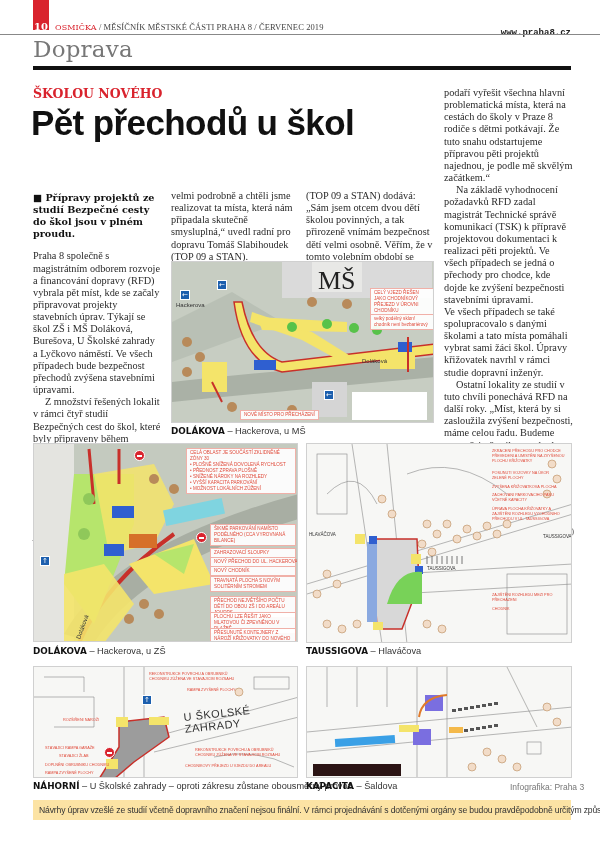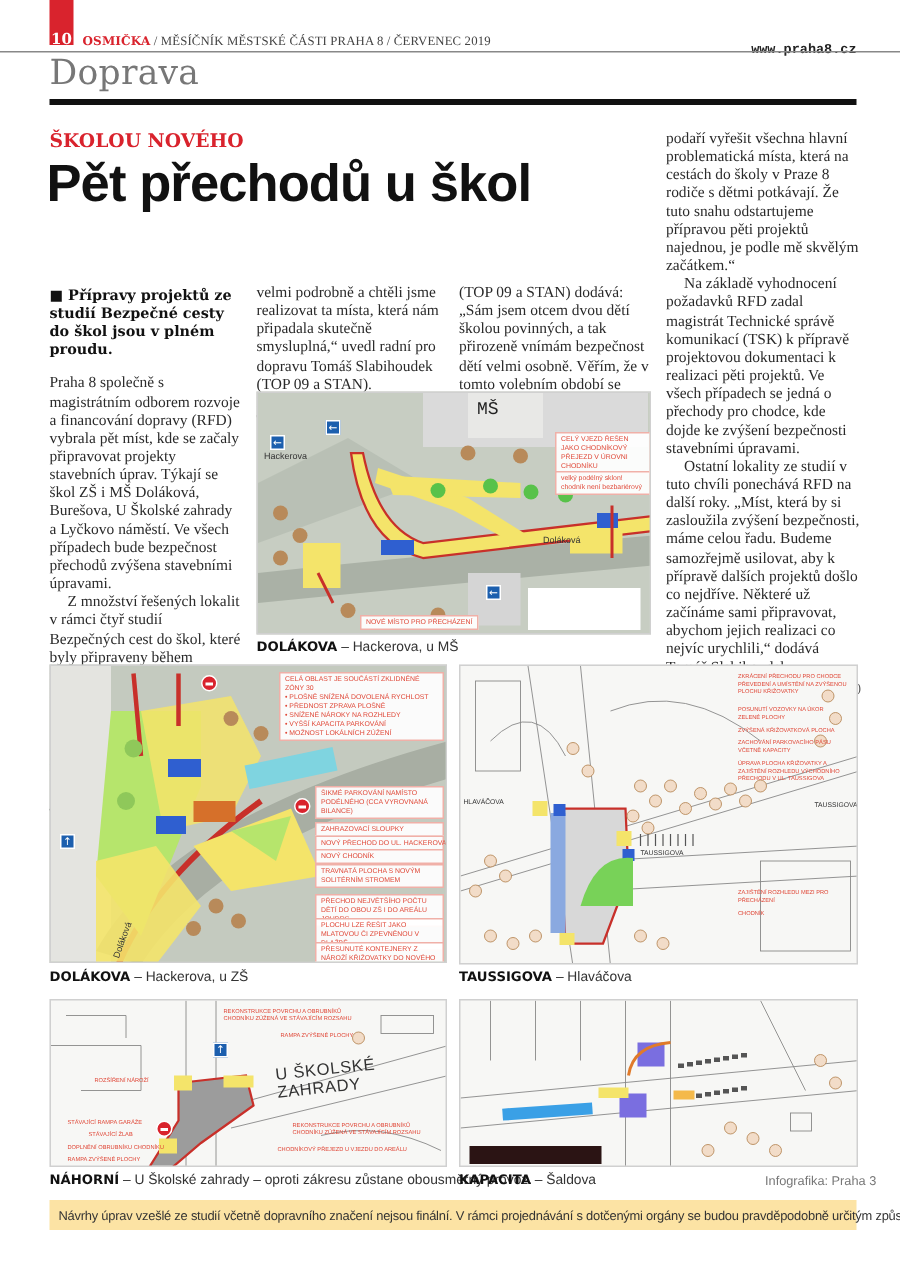--- a/index.html
+++ b/index.html
@@ -3,21 +3,21 @@
 <meta charset="utf-8">
 <style>
   * { margin:0; padding:0; box-sizing:border-box; }
   html, body { width:600px; height:849px; background:#ffffff; overflow:hidden; }
   body { position:relative; font-family:"DejaVu Serif", serif; color:#222; }
 
   .page-tab { position:absolute; left:33px; top:0; width:16px; height:30px; background:#d9232d; }
   .header { position:absolute; left:33px; top:20px; width:538px; height:14px; display:flex; align-items:flex-end; }
   .page-num { position:absolute; left:0; top:0; width:16px; height:14px; color:#fff; font-family:"DejaVu Serif", serif; font-weight:bold; font-size:10px; text-align:center; line-height:14px; }
   .header-text { position:absolute; left:22px; top:2px; font-size:8.5px; color:#444; white-space:nowrap; font-family:"Liberation Serif", serif; letter-spacing:0.1px; }
-  .header-brand { color:#d9232d; font-weight:bold; font-family:"DejaVu Serif", serif; font-size:8px; }
+  .header-brand { color:#d9232d; font-weight:normal; font-family:"DejaVu Serif", serif; font-size:8px; }
   .header-url { position:absolute; right:0; top:8px; font-size:9px; font-weight:bold; color:#222; font-family:Liberation Mono, monospace; }
   .header-rule { position:absolute; left:0; top:34px; width:600px; height:1px; background:#888; }
 
   .section-title { position:absolute; left:33px; top:36px; font-family:"DejaVu Serif", serif; font-size:23px; color:#777; font-weight:normal; letter-spacing:0.2px; }
   .section-rule { position:absolute; left:33px; top:66px; width:538px; height:4px; background:#111; }
 
   .kicker { position:absolute; left:33px; top:86px; color:#d9232d; font-weight:bold; font-size:12.5px; font-family:"DejaVu Serif", serif; }
   .headline { position:absolute; left:31px; top:104px; width:410px; font-family:Liberation Sans, sans-serif; font-weight:bold; font-size:35px; line-height:38px; color:#111; letter-spacing:-0.6px; }
 
   .col { position:absolute; font-family:"Liberation Serif", serif; font-size:10.3px; line-height:12.15px; color:#2a2a2a; }
@@ -32,21 +32,21 @@
 
   .figure { position:absolute; background:#d9dfd6; overflow:hidden; border:1px solid #d0d0d0; }
   .figure.plan { background:#f7f7f5; }
   .caption { position:absolute; font-family:"Liberation Sans", sans-serif; font-size:9.2px; color:#333; white-space:nowrap; }
   .caption b { font-family:"DejaVu Sans", sans-serif; font-weight:bold; font-size:8.8px; color:#111; }
   .credit { position:absolute; font-family:"Liberation Sans", sans-serif; font-size:8.5px; color:#777; }
 
   .note { position:absolute; left:33px; top:800px; width:538px; height:20px; background:#fce3a4; font-family:"Liberation Sans", sans-serif; font-size:8.6px; color:#333; display:flex; align-items:center; padding-left:6px; white-space:nowrap; letter-spacing:-0.15px; }
 
   .lbl { position:absolute; background:rgba(255,255,255,0.93); color:#e04a3a; font-family:"Liberation Sans", sans-serif; font-size:4.6px; line-height:6px; padding:1px 3px; border:1px solid #f0b0a8; text-transform:uppercase; white-space:nowrap; }
-  .ms { position:absolute; font-family:Liberation Mono, monospace; font-size:12px; color:#222; }
+  .ms { position:absolute; font-family:Liberation Serif, serif; font-size:26px; color:#222; }
   .street { position:absolute; font-family:"Liberation Sans", sans-serif; color:#333; font-size:6px; }
   .bigstreet { position:absolute; font-family:"Liberation Sans", sans-serif; font-size:11px; color:#333; letter-spacing:0.5px; transform:rotate(-6deg); }
   .sign { position:absolute; width:10px; height:10px; background:#1c5fae; border:1px solid #fff; color:#fff; font-size:7px; line-height:8px; text-align:center; font-family:"DejaVu Sans", sans-serif; }
   .nosign { position:absolute; width:11px; height:11px; border-radius:50%; background:#d9232d; border:1px solid #fff; }
   .nosign::after { content:""; position:absolute; left:2px; top:4px; width:5px; height:2px; background:#fff; }
   .black-box { position:absolute; background:#2b1414; }
 </style>
 </head>
 <body>
 
@@ -74,20 +74,21 @@
 </div>
 <div class="col col2">
   <p>velmi podrobně a chtěli jsme realizovat ta místa, která nám připadala skutečně smysluplná,“ uvedl radní pro dopravu Tomáš Slabihoudek (TOP 09 a STAN). Místostarosta Tomáš Tatranský</p>
 </div>
 <div class="col col3">
   <p>(TOP 09 a STAN) dodává: „Sám jsem otcem dvou dětí školou povinných, a tak přirozeně vnímám bezpečnost dětí velmi osobně. Věřím, že v tomto volebním období se nám společně</p>
 </div>
 <div class="col col4">
   <p>podaří vyřešit všechna hlavní problematická místa, která na cestách do školy v Praze 8 rodiče s dětmi potkávají. Že tuto snahu odstartujeme přípravou pěti projektů najednou, je podle mě skvělým začátkem.“</p>
   <p class="indent">Na základě vyhodnocení požadavků RFD zadal magistrát Technické správě komunikací (TSK) k přípravě projektovou dokumentaci k realizaci pěti projektů. Ve všech případech se jedná o přechody pro chodce, kde dojde ke zvýšení bezpečnosti stavebními úpravami.</p>
+  <p>Ve všech případech se také spolupracovalo s danými školami a tato místa pomáhali vybrat sami žáci škol. Úpravy křižovatek navrhl v rámci studie dopravní inženýr.</p>
   <p class="indent">Ostatní lokality ze studií v tuto chvíli ponechává RFD na další roky. „Míst, která by si zasloužila zvýšení bezpečnosti, máme celou řadu. Budeme samozřejmě usilovat, aby k přípravě dalších projektů došlo co nejdříve. Některé už začínáme sami připravovat, abychom jejich realizaci co nejvíc urychlili,“ dodává Tomáš Slabihoudek.</p>
   <p class="byline">(maj)</p>
 </div>
 
 <div class="figure" style="left:171px; top:261px; width:263px; height:162px; background:#c9d0c4;">
   <svg width="263" height="162" viewBox="0 0 263 162">
     <rect x="0" y="0" width="263" height="162" fill="#c7cdc2"></rect>
     <rect x="110" y="0" width="150" height="36" fill="#dadada"></rect>
     <rect x="140" y="0" width="50" height="30" fill="#e8e8e6"></rect>
     <polygon points="0,60 60,30 110,60 0,100" fill="#b9c0b5"></polygon>

